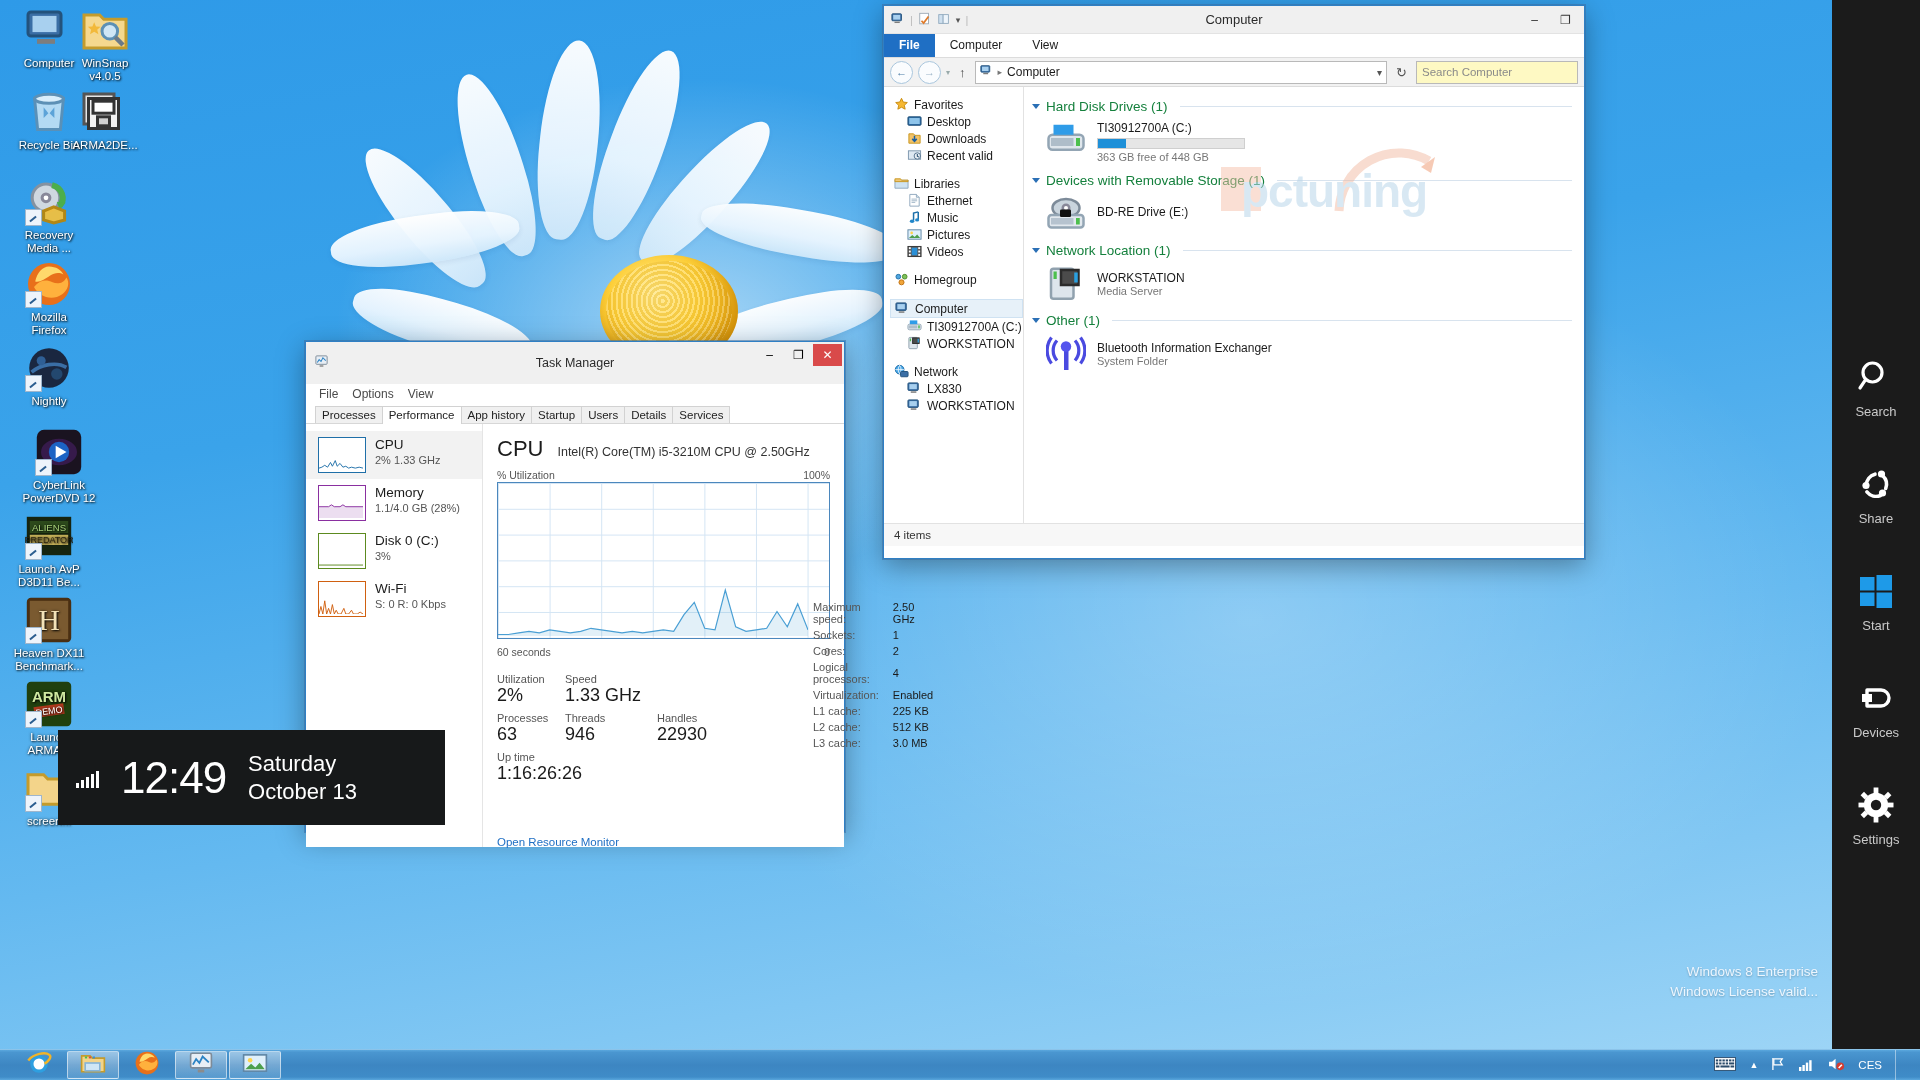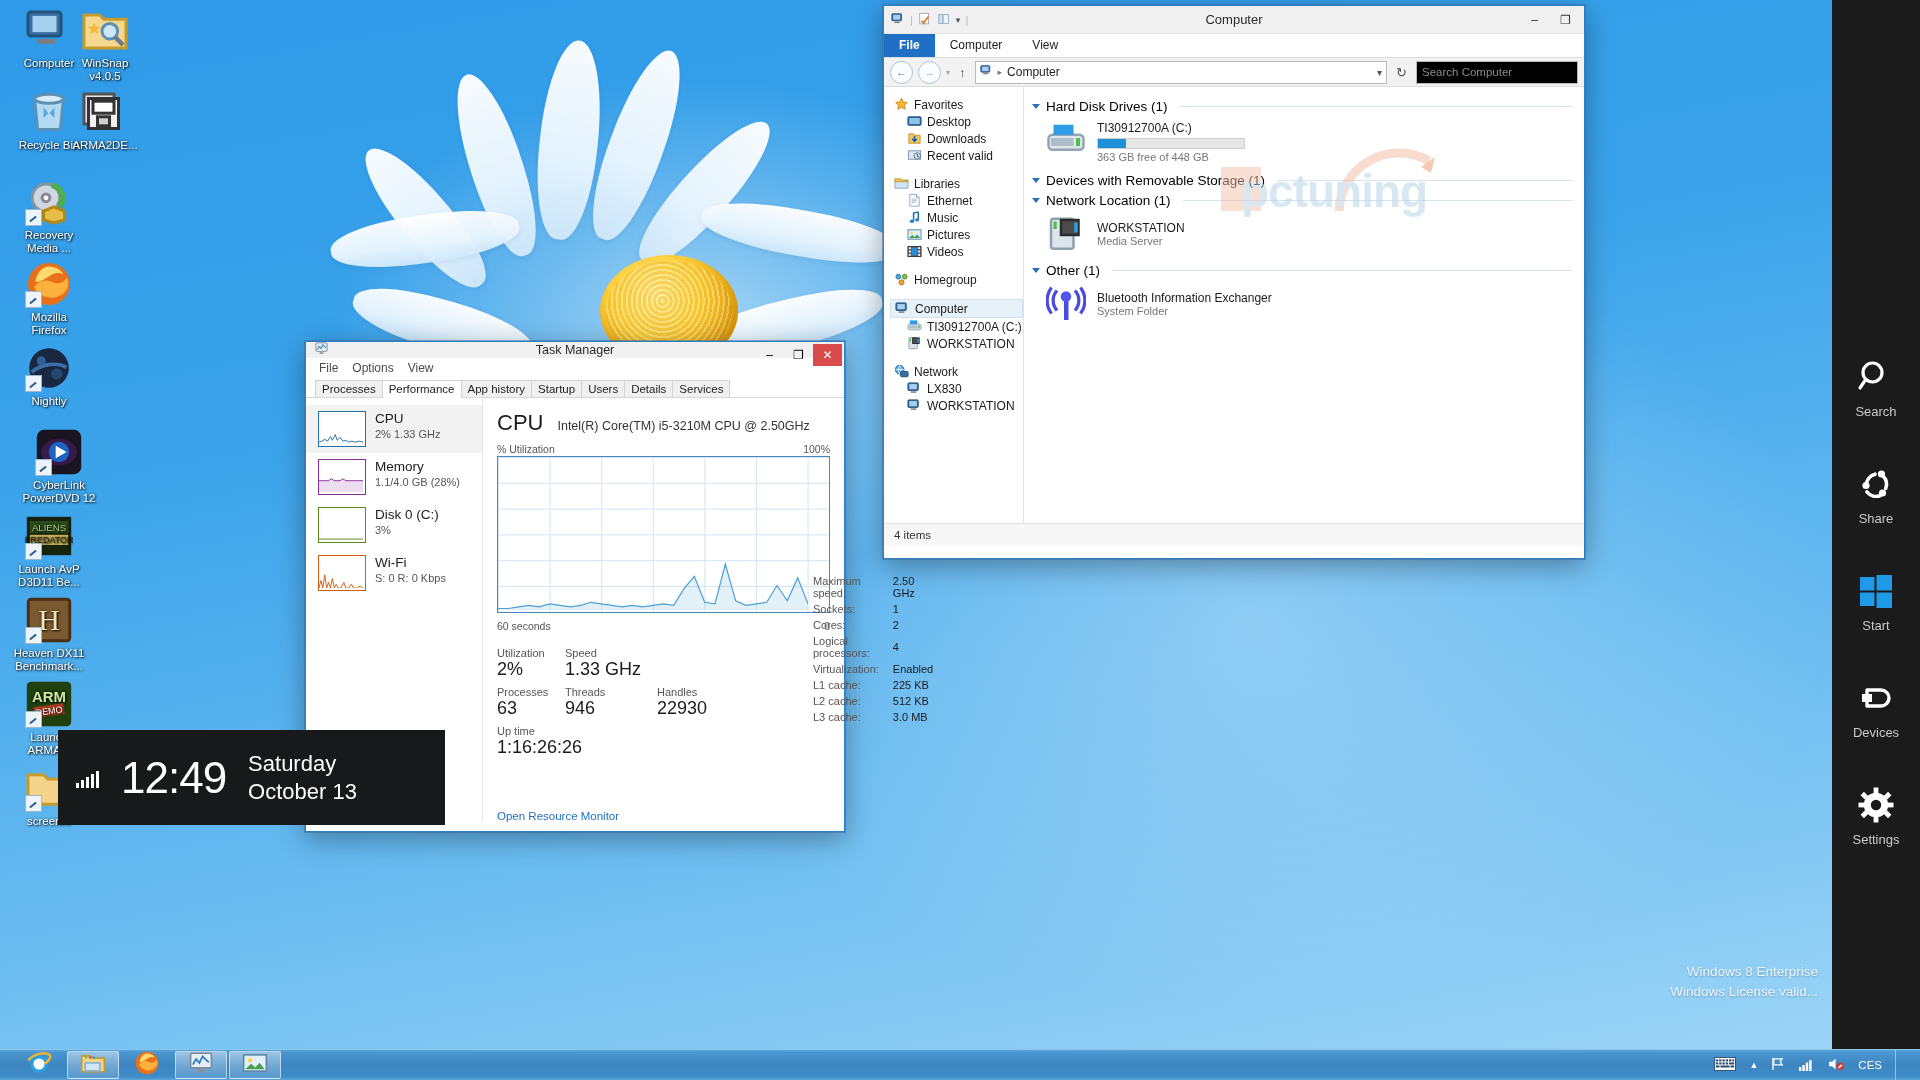--- a/index.html
+++ b/index.html
@@ -66,45 +66,45 @@
   #exp-wbtns{position:absolute;right:4px;top:0;display:flex;gap:2px;align-items:center;height:27px;color:#333;}
   .wb{width:29px;height:22px;display:flex;align-items:center;justify-content:center;font-size:12px;}
   #exp-ribbon{height:23px;background:#fff;display:flex;align-items:stretch;font-size:12px;border-bottom:1px solid #dcdcdc;}
   .rtab{padding:4px 15px 3px;color:#1b1b1b;}
   .rtab.file{background:#1f6fc4;color:#fff;font-weight:600;}
   #exp-addressrow{height:28px;background:#f2f2f2;display:flex;align-items:center;gap:5px;padding:0 6px;border-bottom:1px solid #dcdcdc;}
   .navbtn{width:21px;height:21px;border-radius:50%;border:1px solid #a9c6dd;color:#4a7ba6;font-size:11px;
           display:flex;align-items:center;justify-content:center;background:#fafcfe;}
   #exp-addr{flex:1;height:21px;background:#fff;border:1px solid #b9b9b9;display:flex;align-items:center;
             font-size:12px;color:#1b1b1b;padding:0 4px;gap:5px;}
-  #exp-search{width:150px;height:21px;background:#000000;border:1px solid #b9b9b9;display:flex;align-items:center;
+  #exp-search{width:150px;height:21px;background:#fef9c3;border:1px solid #b9b9b9;display:flex;align-items:center;
               padding:0 5px;font-size:11.5px;color:#8a8a8a;}
   #exp-body{display:flex;height:436px;}
   #exp-nav{width:133px;border-right:1px solid #e2e2e2;padding:9px 0 0 6px;font-size:12px;color:#1b1b1b;background:#fff;overflow:hidden;}
   .navgroup{margin-bottom:11px;}
   .navitem{display:flex;align-items:center;gap:5px;height:17px;padding-left:4px;white-space:nowrap;}
   .navitem.child{padding-left:17px;}
   .navitem.sel{background:#e7f1f9;border:1px solid #cfe2f2;box-sizing:border-box;height:19px;}
   .ni-ico{width:15px;height:15px;flex:none;position:relative;}
   #exp-main{flex:1;padding:8px 0 0 8px;overflow:hidden;position:relative;background:#fff;}
-  .grouphdr{display:flex;align-items:center;gap:6px;color:#000000;font-size:13.5px;margin:4px 0 5px;}
+  .grouphdr{display:flex;align-items:center;gap:6px;color:#15803d;font-size:13.5px;margin:4px 0 5px;}
   .grouphdr .tri{width:0;height:0;border-left:4px solid transparent;border-right:4px solid transparent;border-top:5px solid #2a6fb5;}
   .grouphdr .rule{flex:1;height:1px;background:#d8e3ee;margin-left:6px;margin-right:12px;}
   .diskrow{display:flex;gap:9px;padding:2px 0 6px 14px;}
   .drv-ico{width:42px;height:38px;flex:none;position:relative;}
   .drv-name{font-size:12px;color:#1b1b1b;}
   .drv-bar{width:148px;height:11px;background:#e6e6e6;border:1px solid #cfcfcf;margin:3px 0 2px;box-sizing:border-box;}
   .drv-bar>i{display:block;height:100%;background:#1e90d8;}
   .drv-sub{font-size:11px;color:#777;}
   #exp-status{height:22px;border-top:1px solid #e2e2e2;background:#f7f7f7;display:flex;align-items:center;
               padding-left:10px;font-size:11.5px;color:#333;}
   #pcwatermark{position:absolute;left:165px;top:28px;pointer-events:none;opacity:.55;}
   
   #taskmgr{left:305px;top:341px;width:538px;height:489px;border:1px solid #2f7fc4;}
-  #tm-title{height:16px;background:#f0f0f0;position:relative;display:flex;align-items:center;}
+  #tm-title{height:42px;background:#f0f0f0;position:relative;display:flex;align-items:center;}
   #tm-titletext{position:absolute;left:0;right:0;text-align:center;font-size:12.5px;color:#2b2b2b;}
   #tm-wbtns{position:absolute;right:2px;top:0;display:flex;align-items:center;height:25px;}
   #tm-menu{height:19px;display:flex;align-items:center;gap:14px;padding-left:13px;font-size:12px;color:#4a4a4a;
            background:#fff;}
   #tm-tabs{display:flex;align-items:flex-end;height:20px;padding-left:9px;background:#fff;
            border-bottom:1px solid #d7d7d7;font-size:11.5px;}
   .tmtab{padding:2px 6px 2px;border:1px solid #d2d2d2;border-bottom:none;background:#f0f0f0;color:#222;margin-right:-1px;}
   .tmtab.sel{background:#fff;position:relative;top:1px;padding-bottom:3px;}
   #tm-body{display:flex;height:423px;background:#fff;}
   #tm-side{width:176px;border-right:1px solid #e5e5e5;padding-top:7px;background:#fff;}
@@ -470,20 +470,33 @@
               <i style="width: 19%;"></i>
             </div>
             <div class="drv-sub">363 GB free of 448 GB</div>
           </div>
         </div>
         <div class="grouphdr">
           <span class="tri"></span>
           <span>Devices with Removable Storage (1)</span>
           <span class="rule"></span>
         </div>
+        <div class="diskrow">
+          <span class="drv-ico"><svg width="40" height="40" viewBox="0 0 16 16">
+              <ellipse cx="8" cy="5.2" rx="5.4" ry="3.6" fill="#c9d4dd" stroke="#7d8b99"></ellipse>
+              <circle cx="8" cy="5.2" r="1.3" fill="#fff" stroke="#889"></circle>
+              <rect x="1" y="8" width="14" height="5" rx="1.2" fill="#e2e8ee" stroke="#93a5b4"></rect>
+              <rect x="2" y="9.2" width="9" height="2.6" fill="#b6c3cf"></rect>
+              <rect x="12" y="9.2" width="1.5" height="2.6" fill="#4dbf4d"></rect>
+              <rect x="5.6" y="5.8" width="4.4" height="3" rx=".5" fill="#111"></rect>
+            </svg></span>
+          <div style="padding-top: 10px;">
+            <div class="drv-name">BD-RE Drive (E:)</div>
+          </div>
+        </div>
         <div class="grouphdr">
           <span class="tri"></span>
           <span>Network Location (1)</span>
           <span class="rule"></span>
         </div>
         <div class="diskrow">
           <span class="drv-ico"><svg width="40" height="40" viewBox="0 0 16 16">
               <rect x="2" y="1.5" width="9" height="12" rx="1" fill="#dde5ec" stroke="#90a1ae"></rect>
               <rect x="3" y="2.6" width="1.3" height="3" fill="#4dbf4d"></rect>
               <rect x="6" y="2" width="7" height="6" fill="#4b4b4b" stroke="#2b2b2b"></rect>

